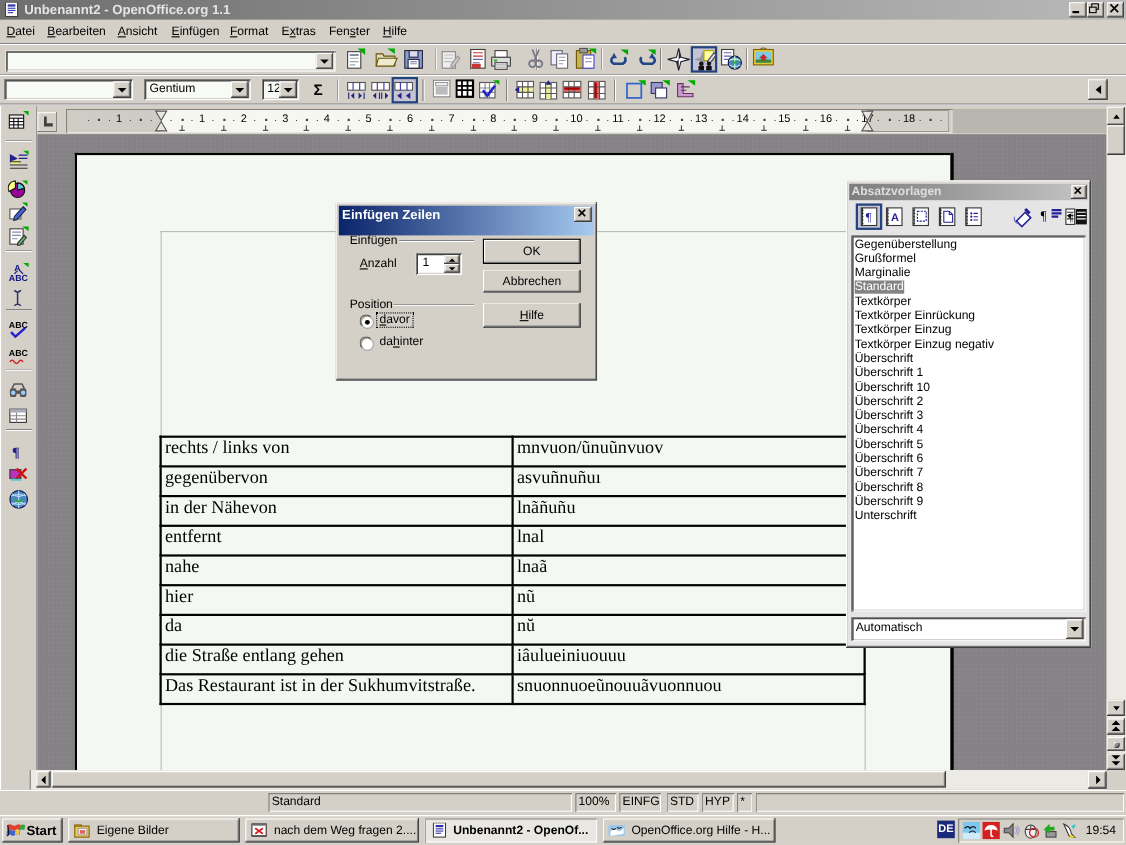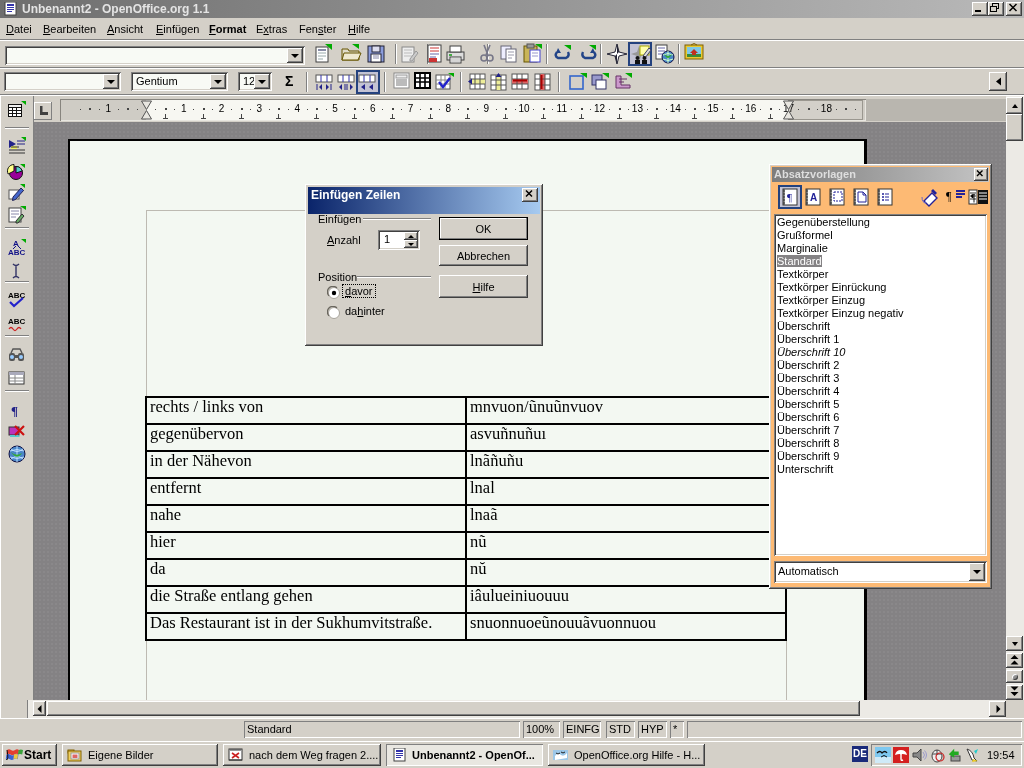--- a/index.html
+++ b/index.html
@@ -41,21 +41,21 @@
   <div class="abs btn" style="left:1006px;top:2px;width:16px;height:14px;"><svg width="14" height="12">
           <path d="M3.5 2 L10.5 9 M10.5 2 L3.5 9" stroke="#000" stroke-width="1.5"></path>
         </svg></div>
 </div>
 
 <div class="abs" style="left:0;top:18px;width:1024px;height:21px;background:#d4d0c8;">
   <div class="abs" style="left:6px;top:5px;"><u>D</u>atei</div>
   <div class="abs" style="left:43px;top:5px;"><u>B</u>earbeiten</div>
   <div class="abs" style="left:107px;top:5px;"><u>A</u>nsicht</div>
   <div class="abs" style="left:156px;top:5px;"><u>E</u>infügen</div>
-  <div class="abs" style="left:209px;top:5px;font-weight:bold;"><u>F</u>ormat</div>
+  <div class="abs" style="left:209px;top:5px;"><u>F</u>ormat</div>
   <div class="abs" style="left:256px;top:5px;">E<u>x</u>tras</div>
   <div class="abs" style="left:299px;top:5px;">Fen<u>s</u>ter</div>
   <div class="abs" style="left:348px;top:5px;"><u>H</u>ilfe</div>
 </div>
 
 <div class="abs" style="left:0;top:39px;width:1024px;height:28px;background:#d4d0c8;box-shadow:inset 0 1px #808080, inset 0 2px #fff;">
   <div class="abs field" style="left:5px;top:7px;width:300px;height:19px;background:#f8faf5;">
     <div class="combo-arrow">
           <div class="darr"></div>
         </div>
@@ -576,21 +576,21 @@
 <div class="abs" style="left:0;top:718px;width:1024px;height:23px;background:#d4d0c8;box-shadow:inset 0 1px #fff;">
   <div class="abs sunkenthin" style="left:244px;top:3px;width:276px;height:17px;padding:2px 0 0 3px;">Standard</div>
   <div class="abs sunkenthin" style="left:523px;top:3px;width:37px;height:17px;padding:2px 0 0 3px;">100%</div>
   <div class="abs sunkenthin" style="left:563px;top:3px;width:38px;height:17px;padding:2px 0 0 3px;">EINFG</div>
   <div class="abs sunkenthin" style="left:606px;top:3px;width:29px;height:17px;padding:2px 0 0 3px;">STD</div>
   <div class="abs sunkenthin" style="left:638px;top:3px;width:29px;height:17px;padding:2px 0 0 3px;">HYP</div>
   <div class="abs sunkenthin" style="left:670px;top:3px;width:14px;height:17px;padding:2px 0 0 3px;">*</div>
   <div class="abs sunkenthin" style="left:687px;top:3px;width:335px;height:17px;"></div>
 </div>
 
-<div id="stylist" class="abs raised" style="left:769px;top:164px;width:223px;height:425px;background:#fdba74;">
+<div id="stylist" class="abs raised" style="left:769px;top:164px;width:223px;height:425px;background:#e5e5e5;">
   <div class="abs" style="left:3px;top:3px;width:217px;height:15px;background:linear-gradient(90deg,#7d7d7d,#c4c4c4);">
     <div class="abs" style="left:2px;top:1px;font-weight:bold;font-size:11px;color:#dedede;">Absatzvorlagen</div>
     <div class="abs btn" style="right:1px;top:1px;width:14px;height:13px;"><svg width="12" height="11">
             <path d="M3 2.5 L8.5 8 M8.5 2.5 L3 8" stroke="#000" stroke-width="1.4"></path>
           </svg></div>
   </div>
   <div id="stb" class="abs" style="left:3px;top:20px;width:217px;height:29px;">
         <div class="abs" style="left: 6px; top: 1px; width: 24px; height: 24px; background: rgb(195, 195, 212); border: 2px solid rgb(36, 66, 126);"><svg width="20" height="20">
             <rect x="3" y="2" width="14" height="16" fill="#fff" stroke="#333"></rect>
             <path d="M4 2 v16 M3 4 h2 M3 7 h2 M3 10 h2 M3 13 h2 M3 16 h2" stroke="#333"></path>
@@ -642,21 +642,21 @@
         <div style="height:13px;line-height:13px;white-space:nowrap;"><span style="font-size:11px;">Gegenüberstellung</span></div>
         <div style="height:13px;line-height:13px;white-space:nowrap;"><span style="font-size:11px;">Grußformel</span></div>
         <div style="height:13px;line-height:13px;white-space:nowrap;"><span style="font-size:11px;">Marginalie</span></div>
         <div style="height:13px;line-height:13px;white-space:nowrap;"><span style="font-size:11px;background:#848284;color:#fff;">Standard</span></div>
         <div style="height:13px;line-height:13px;white-space:nowrap;"><span style="font-size:11px;">Textkörper</span></div>
         <div style="height:13px;line-height:13px;white-space:nowrap;"><span style="font-size:11px;">Textkörper Einrückung</span></div>
         <div style="height:13px;line-height:13px;white-space:nowrap;"><span style="font-size:11px;">Textkörper Einzug</span></div>
         <div style="height:13px;line-height:13px;white-space:nowrap;"><span style="font-size:11px;">Textkörper Einzug negativ</span></div>
         <div style="height:13px;line-height:13px;white-space:nowrap;"><span style="font-size:11px;">Überschrift</span></div>
         <div style="height:13px;line-height:13px;white-space:nowrap;"><span style="font-size:11px;">Überschrift 1</span></div>
-        <div style="height:13px;line-height:13px;white-space:nowrap;font-style:italic;"><span style="font-size:11px;">Überschrift 10</span></div>
+        <div style="height:13px;line-height:13px;white-space:nowrap;"><span style="font-size:11px;">Überschrift 10</span></div>
         <div style="height:13px;line-height:13px;white-space:nowrap;"><span style="font-size:11px;">Überschrift 2</span></div>
         <div style="height:13px;line-height:13px;white-space:nowrap;"><span style="font-size:11px;">Überschrift 3</span></div>
         <div style="height:13px;line-height:13px;white-space:nowrap;"><span style="font-size:11px;">Überschrift 4</span></div>
         <div style="height:13px;line-height:13px;white-space:nowrap;"><span style="font-size:11px;">Überschrift 5</span></div>
         <div style="height:13px;line-height:13px;white-space:nowrap;"><span style="font-size:11px;">Überschrift 6</span></div>
         <div style="height:13px;line-height:13px;white-space:nowrap;"><span style="font-size:11px;">Überschrift 7</span></div>
         <div style="height:13px;line-height:13px;white-space:nowrap;"><span style="font-size:11px;">Überschrift 8</span></div>
         <div style="height:13px;line-height:13px;white-space:nowrap;"><span style="font-size:11px;">Überschrift 9</span></div>
         <div style="height:13px;line-height:13px;white-space:nowrap;"><span style="font-size:11px;">Unterschrift</span></div>
       </div>

